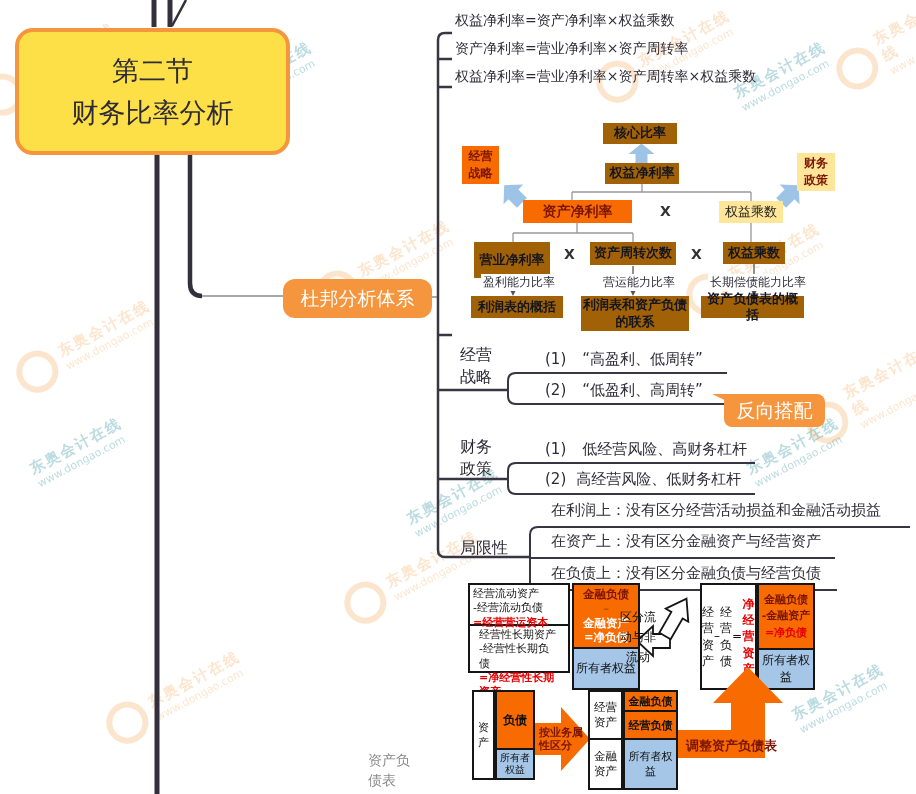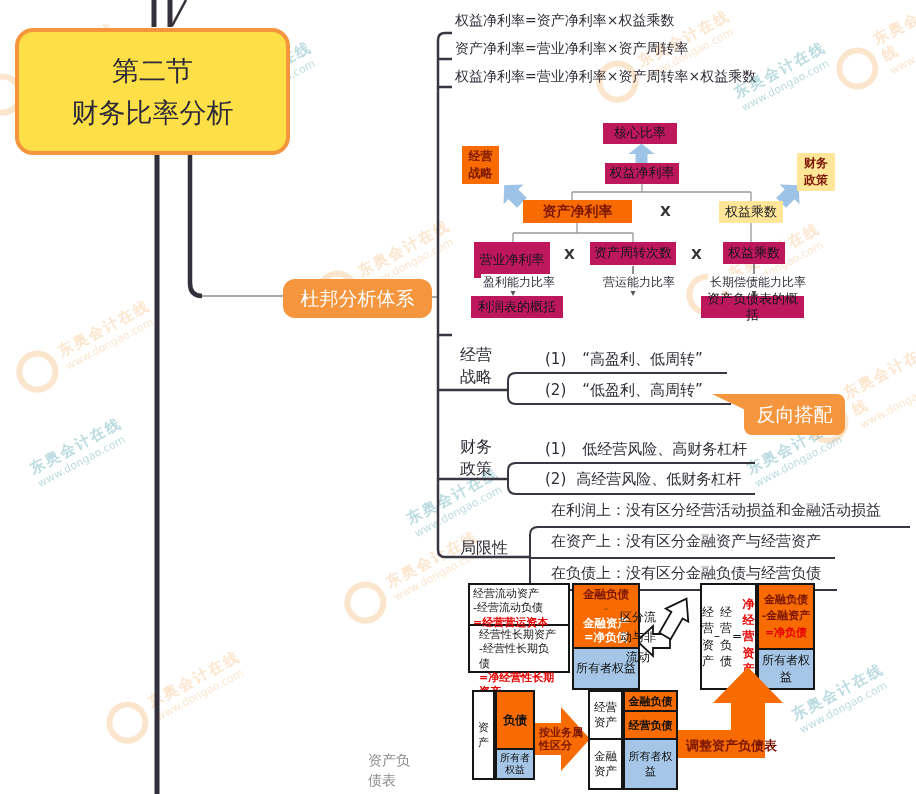--- a/index.html
+++ b/index.html
@@ -13,21 +13,21 @@
   svg.toplayer{position:absolute;left:0;top:0;z-index:3;pointer-events:none;}
   .z4{z-index:4;}
   
   .titlebox{border:4px solid #F5953D;border-radius:18px;background:#fde047;
             font-size:27px;line-height:1.55;color:#2E2B36;}
   .orangenode{background:#F5953D;border-radius:12px;color:#fff;font-size:19px;}
   .mmtext{font-size:15px;color:#2E2B36;line-height:1.3;}
   .mmlabel{font-size:16px;color:#2E2B36;line-height:1.4;}
   .formula{font-size:14px;color:#2E2B36;}
   
-  .bluebox{background:#be185d;color:#15151E;font-size:13px;line-height:1.25;}
+  .bluebox{background:#a16207;color:#15151E;font-size:13px;line-height:1.25;font-weight:bold;}
   .yellowbox{background:#FFE699;color:#222;font-size:13px;}
   .dorange{background:#F76B00;}
   .dred{color:#7B1500;font-weight:bold;}
   .bred{color:#E60000;font-weight:bold;}
   .xmark{font-size:14px;font-weight:bold;color:#333;}
   .dlabel{font-size:12px;color:#2E2B36;background:#fff;padding:0 2px;}
   
   .fig{border:2px solid #151515;color:#111;}
   .figtxt{font-size:11px;line-height:1.3;color:#111;}
   
@@ -200,31 +200,33 @@
   <div class="abs flexc yellowbox z2" style="left:719px;top:201px;width:64px;height:22px">权益乘数</div>
   <div class="abs flexc bluebox z2" style="left:474px;top:242px;width:76px;height:36px">营业净利率</div>
   <div class="abs xmark z2" style="left:564px;top:246px">X</div>
   <div class="abs flexc bluebox z2" style="left:590px;top:242px;width:86px;height:23px">资产周转次数</div>
   <div class="abs xmark z2" style="left:691px;top:246px">X</div>
   <div class="abs flexc bluebox z2" style="left:723px;top:242px;width:62px;height:22px">权益乘数</div>
   <div class="abs dlabel z2" style="left:481px;top:274px">盈利能力比率</div>
   <div class="abs dlabel z2" style="left:601px;top:274px">营运能力比率</div>
   <div class="abs dlabel z2" style="left:708px;top:274px">长期偿债能力比率</div>
   <div class="abs flexc bluebox z2" style="left:471px;top:296px;width:92px;height:22px">利润表的概括</div>
+  <div class="abs flexc bluebox pre z2" style="left:581px;top:296px;width:108px;height:35px">利润表和资产负债
+的联系</div>
   <div class="abs flexc bluebox z2" style="left:701px;top:296px;width:103px;height:22px">资产负债表的概括</div>
 
   <div class="abs mmlabel pre z2" style="left:460px;top:344px">经营
 战略</div>
   <div class="abs mmtext z2" style="left:545px;top:350px">
     <span>(1)</span><span style="margin-left:16px">“高盈利、低周转”</span>
   </div>
   <div class="abs mmtext z2" style="left:545px;top:381px">
     <span>(2)</span><span style="margin-left:16px">“低盈利、高周转”</span>
   </div>
-  <div class="abs flexc orangenode z2" style="left:744px;top:394px;width:101px;height:41px;border-radius:8px">反向搭配</div>
+  <div class="abs flexc orangenode z2" style="left:724px;top:394px;width:101px;height:33px;border-radius:8px">反向搭配</div>
 
   <div class="abs mmlabel pre z2" style="left:460px;top:436px">财务
 政策</div>
   <div class="abs mmtext z2" style="left:545px;top:440px">
     <span>(1)</span><span style="margin-left:16px">低经营风险、高财务杠杆</span>
   </div>
   <div class="abs mmtext z2" style="left:545px;top:470px">
     <span>(2)</span><span style="margin-left:10px">高经营风险、低财务杠杆</span>
   </div>
 

